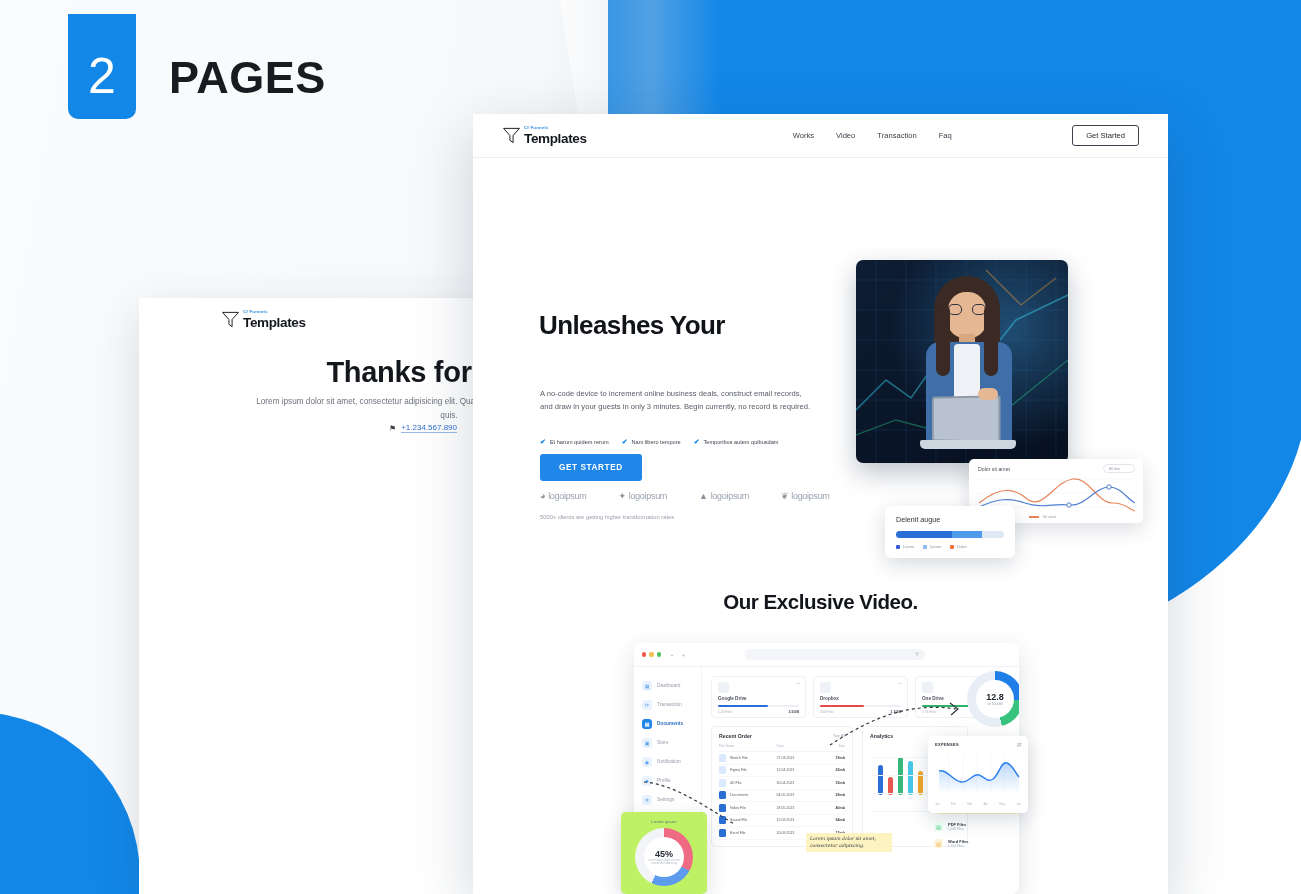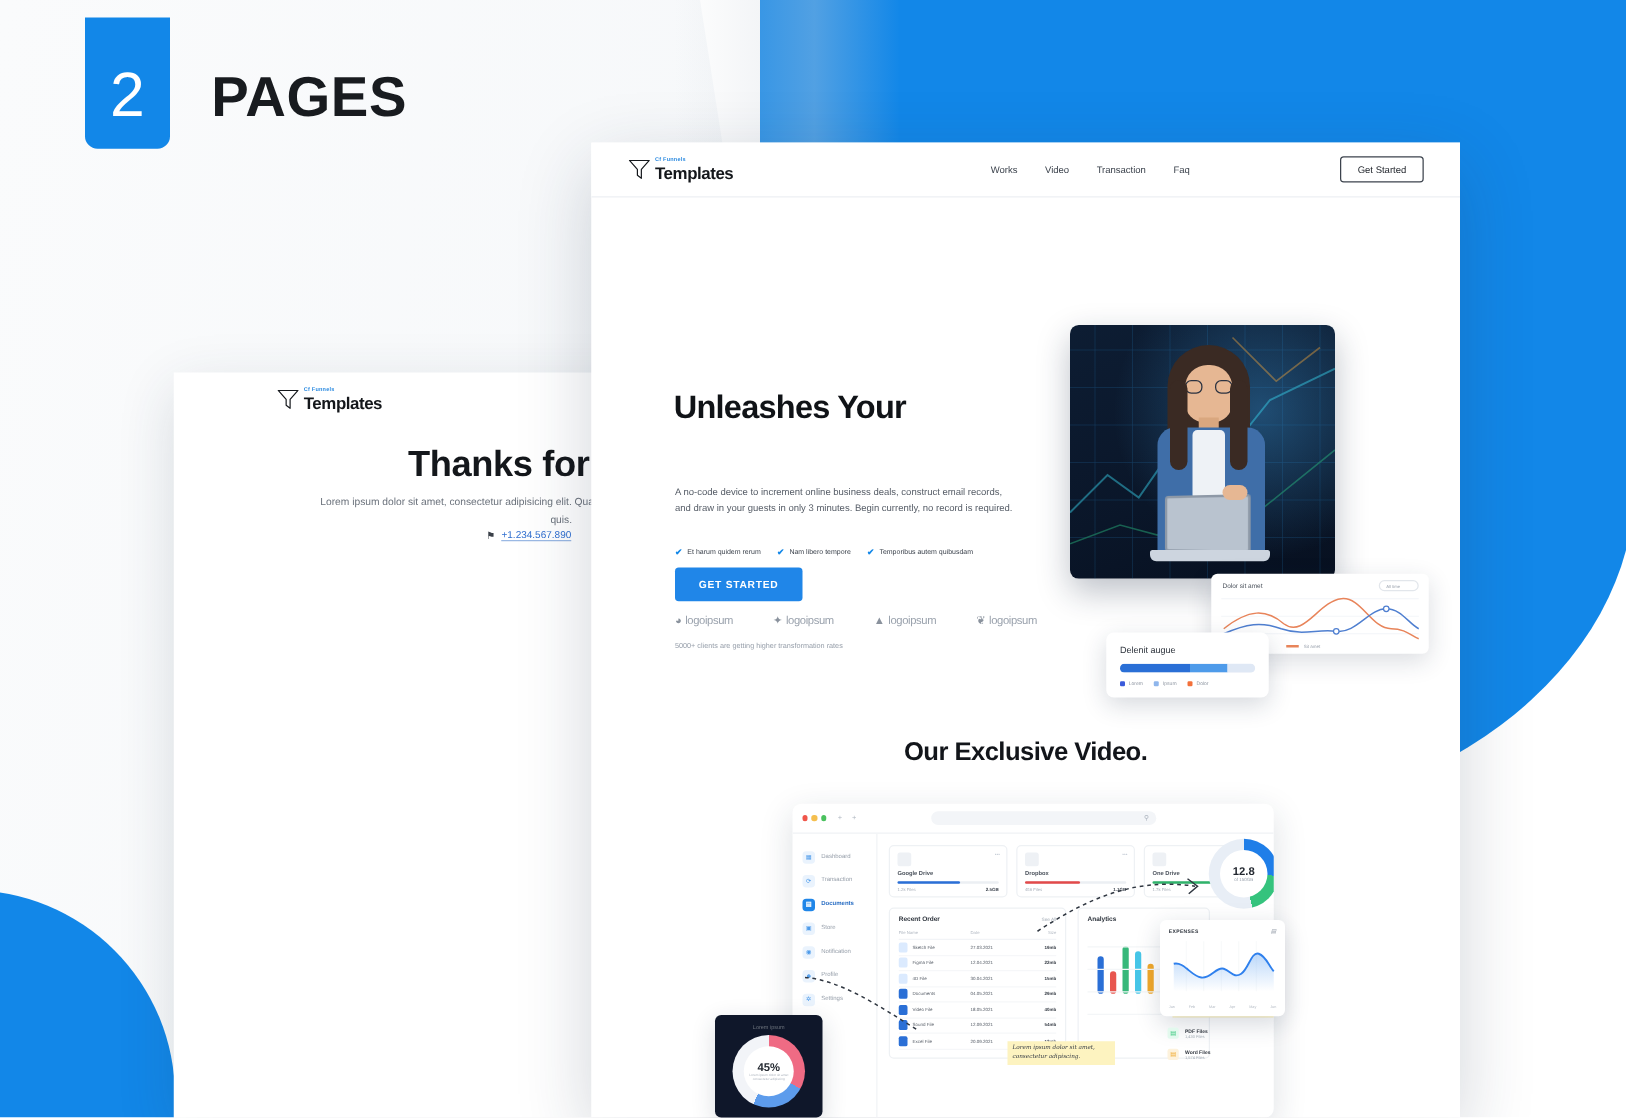--- a/index.html
+++ b/index.html
@@ -270,22 +270,22 @@
   .ov-expenses .hd b { font-size: 4px; color: #2e343d; letter-spacing: .3px; }
   .ov-expenses .hd i { font-size: 4.6px; color: #9aa2ad; }
   .ov-months { display: flex; justify-content: space-between; margin-top: 3px; font-size: 3px; color: #b4bbc4; }
   .ov-foot { position: absolute; left: 928px; top: 818px; width: 100px; font-size: 3.6px; }
   .fline { display: flex; align-items: center; gap: 5px; padding: 4px 6px; }
   .fline .bx { width: 9px; height: 9px; border-radius: 2px; display:flex; align-items:center; justify-content:center; font-size: 5px; }
   .fline b { display: block; font-size: 4px; color: #30363f; }
   .fline span { display: block; font-size: 3.2px; color: #a3abb5; }
 
   .ov-lorem {
-    position: absolute; left: 572px; top: 812px; width: 86px; height: 82px;
-    background: #0f172a; border-radius: 5px; box-shadow: 0 6px 20px rgba(30,45,70,.16);
+    position: absolute; left: 621px; top: 812px; width: 86px; height: 82px;
+    background: #bef264; border-radius: 5px; box-shadow: 0 6px 20px rgba(30,45,70,.16);
     padding: 7px;
   }
   .ov-lorem .t { text-align: center; font-size: 4.4px; color: #6b727c; margin-bottom: 4px; }
   .ov-donut2 { position: relative; width: 58px; height: 58px; margin: 0 auto; border-radius: 50%;
     background: conic-gradient(#ef6b84 0 33%, #5d9cec 33% 57%, #f2f4f8 57% 100%); }
   .ov-donut2::after { content:""; position:absolute; inset:9px; background:#fff; border-radius:50%; }
   .ov-donut2 .ctr { position:absolute; inset:0; z-index:2; display:flex; flex-direction:column; align-items:center; justify-content:center; }
   .ov-donut2 .ctr b { font-size: 9px; color: #262b33; }
   .ov-donut2 .ctr span { font-size: 2.6px; color: #b1b8c1; text-align:center; line-height:1.3; width: 34px;}
 </style>

